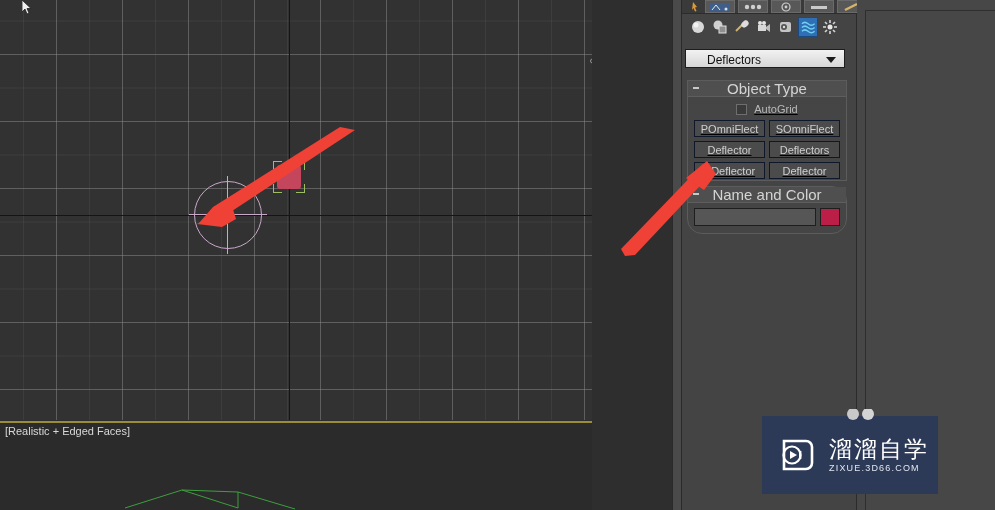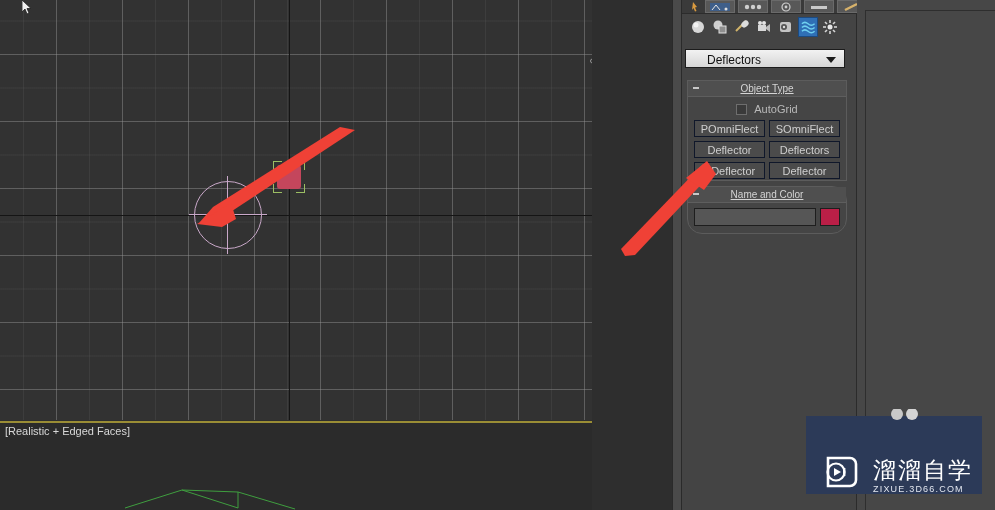--- a/index.html
+++ b/index.html
@@ -275,31 +275,30 @@
 
   .rollout-header {
     position: relative;
     height: 15px;
     background: #4f4f4f;
     border-bottom: 1px solid #5e5e5e;
     display: flex;
     align-items: center;
     justify-content: center;
     color: #d4d4d4;
-    font-size: 10px;
+    font-size: 15px;
     font-family: "Liberation Sans", sans-serif;
-    text-decoration: underline;
   }
   .rollout-header .minus {
     position: absolute;
     left: 5px; top: 6px;
     width: 6px; height: 2px;
     background: #c8c8c8;
   }
-  .rollout-body { padding: 5px 6px 6px 6px; }
+  .rollout-body { padding: 5px 6px 6px 6px; text-decoration: underline; }
 
   .autogrid-row {
     display: flex;
     align-items: center;
     justify-content: center;
     gap: 7px;
     margin: 1px 0 5px 0;
   }
   .checkbox {
     width: 11px; height: 11px;
@@ -375,25 +374,24 @@
     pointer-events: none;
   }
 
   
   .watermark {
     position: absolute;
     left: 762px; top: 416px;
     width: 176px; height: 78px;
     background: #2c3a58;
     display: flex;
-    align-items: flex-end;
+    align-items: center;
     gap: 9px;
     padding-left: 14px;
     box-sizing: border-box;
-    margin-left: 44px;
   }
   .wm-text { display: flex; flex-direction: column; gap: 2px; }
   .wm-cn {
     color: #ffffff;
     font-size: 23px;
     letter-spacing: 2px;
     font-family: "DejaVu Sans", sans-serif;
     line-height: 1;
   }
   .wm-en {

